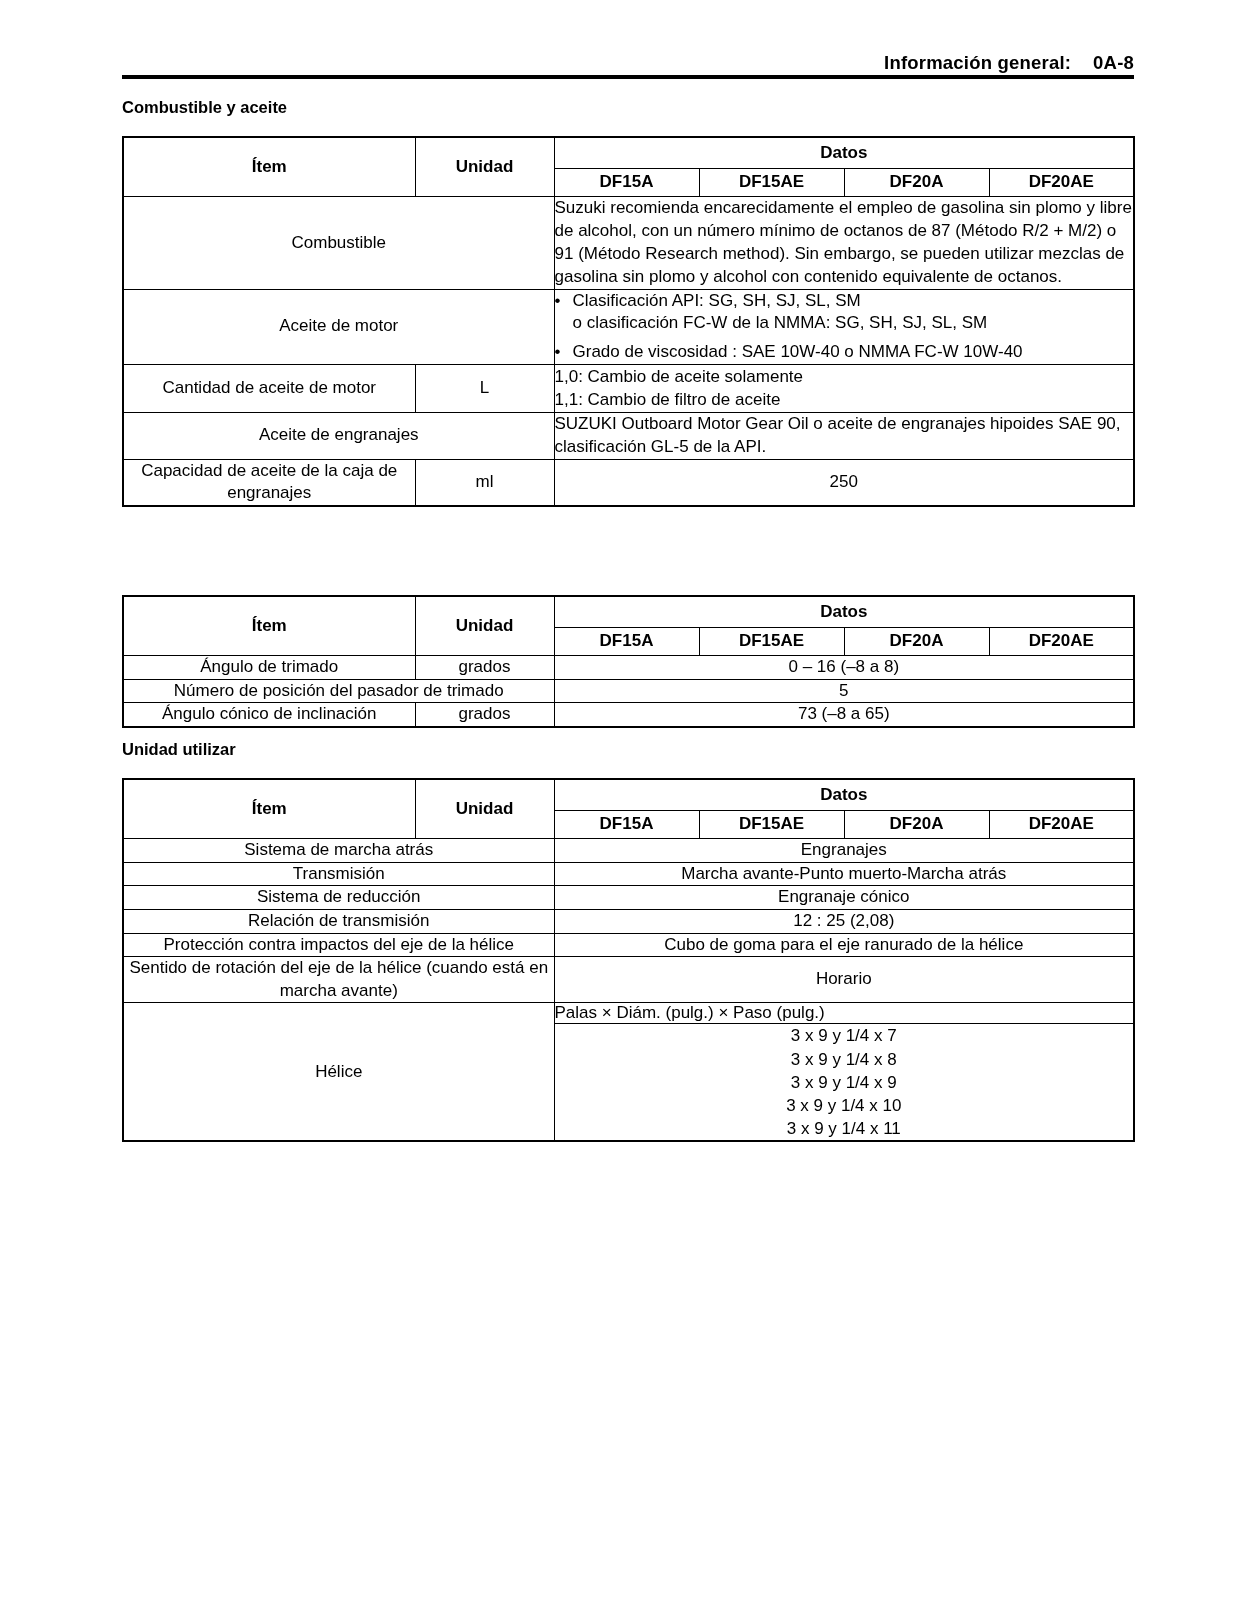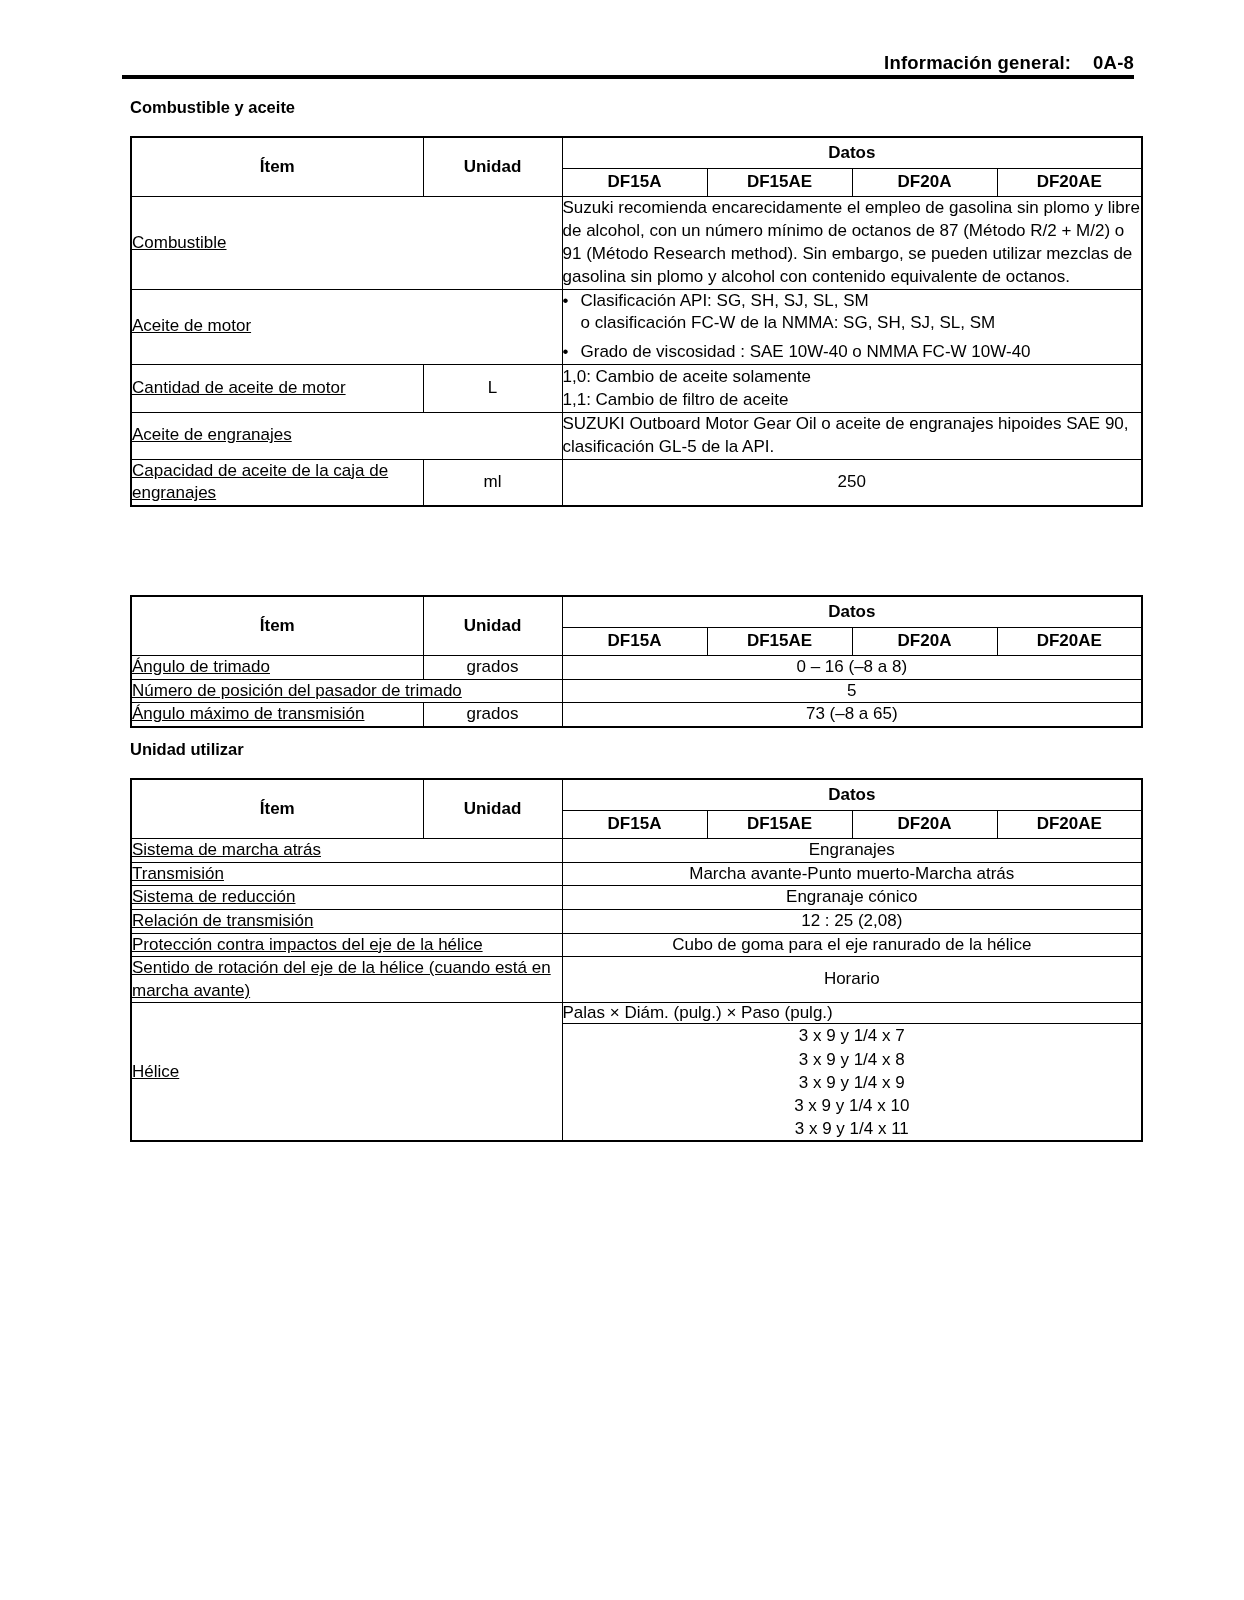--- a/index.html
+++ b/index.html
@@ -45,21 +45,21 @@
     left: 122px;
     top: 75px;
     width: 1012px;
     height: 4px;
     background: #000000;
   }
 
   
   .section {
     position: absolute;
-    left: 130px;
+    left: 122px;
     width: 984px;
   }
   .section-title {
     font-size: 16.5px;
     font-weight: bold;
     line-height: 1.1;
     margin-bottom: 7px;
     white-space: nowrap;
   }
 
@@ -96,21 +96,21 @@
     line-height: 1.33;
     text-align: center;
   }
   .hdr-item { height: 30px; }
   .hdr-sub  { height: 27px; }
 
   .col-item { width: 292px; }
   .col-unit { width: 139px; }
   .col-d    { width: 145px; }
 
-  .txt-left  { text-align: left; text-decoration: underline; }
+  .txt-left  { text-align: center; }
 
   .para {
     padding: 6px 8px 7px 8px;
     line-height: 1.345;
   }
   .bullets {
     padding: 7px 8px 8px 10px;
     line-height: 1.34;
   }
   .bullets .bul-row {
@@ -252,21 +252,21 @@
         <tr>
           <td class="cell-pad txt-left">Ángulo de trimado</td>
           <td class="cell-pad-c">grados</td>
           <td class="cell-pad-c" colspan="4">0 – 16 (–8 a 8)</td>
         </tr>
         <tr>
           <td class="cell-pad txt-left" colspan="2">Número de posición del pasador de trimado</td>
           <td class="cell-pad-c" colspan="4">5</td>
         </tr>
         <tr>
-          <td class="cell-pad txt-left">Ángulo máximo de transmisión</td>
+          <td class="cell-pad txt-left">Ángulo cónico de inclinación</td>
           <td class="cell-pad-c">grados</td>
           <td class="cell-pad-c" colspan="4">73 (–8 a 65)</td>
         </tr>
       </tbody>
     </table>
   </div>
 
   <div class="section" style="top:740px;">
     <div class="section-title">Unidad utilizar</div>
     <table class="spec">

